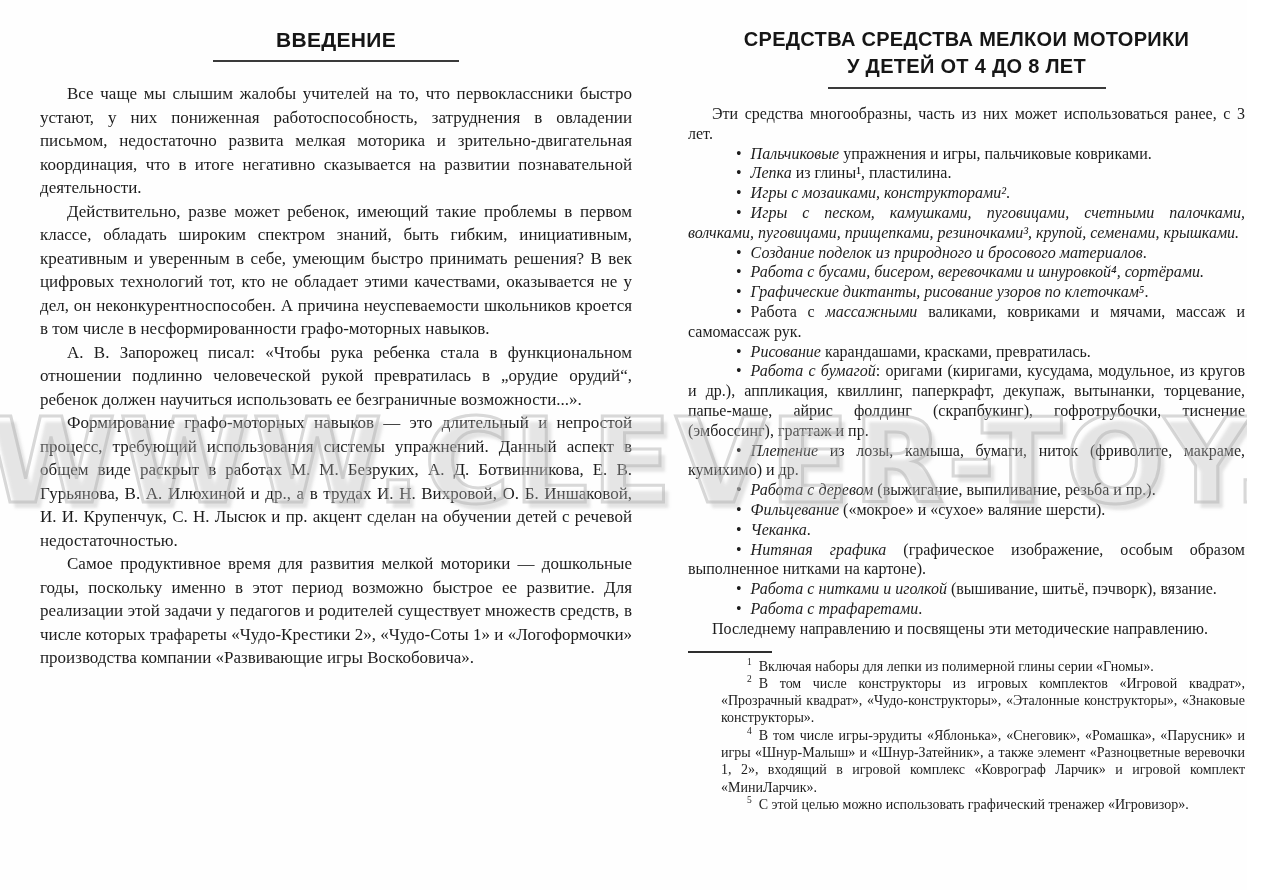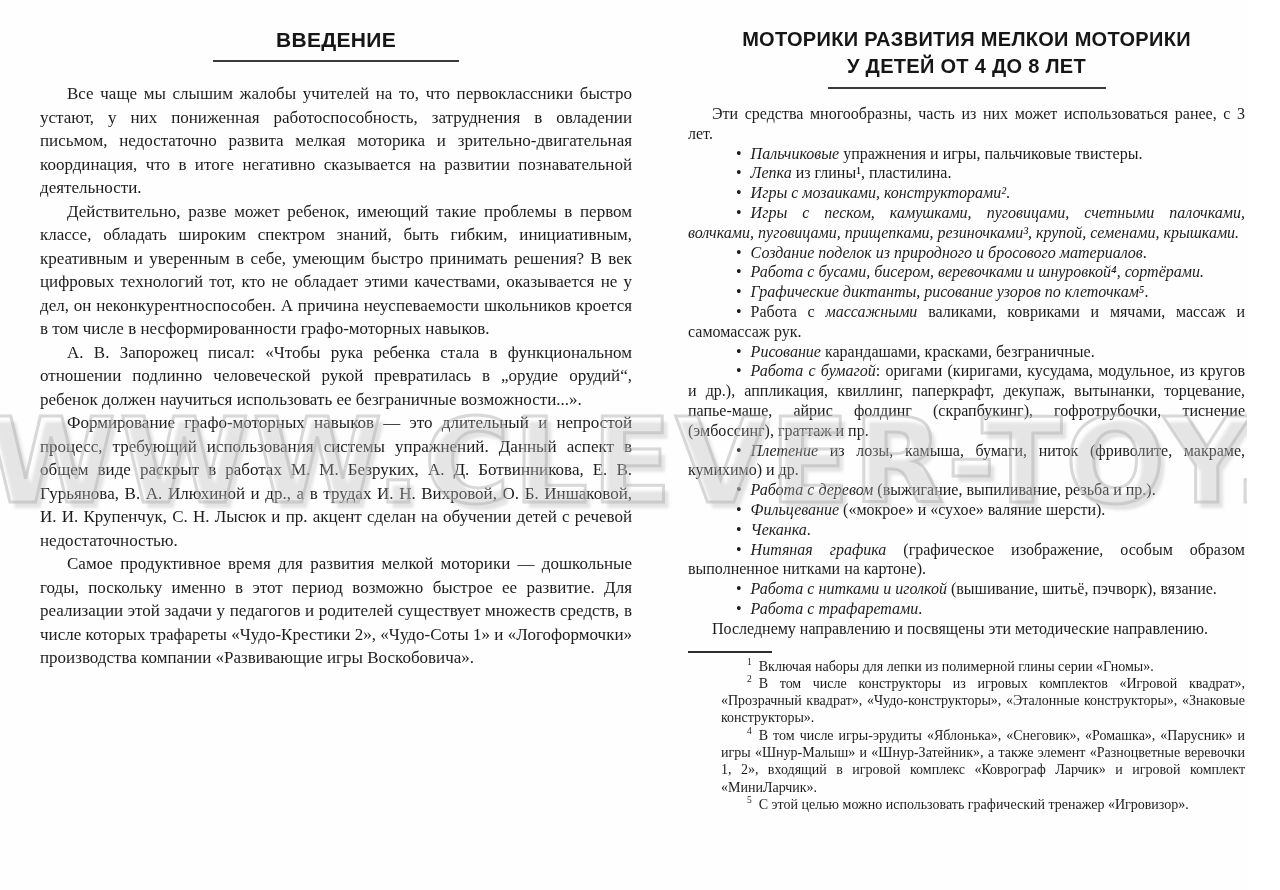--- a/index.html
+++ b/index.html
@@ -100,36 +100,36 @@
         <p class="para">Все чаще мы слышим жалобы учителей на то, что первоклассники быстро устают, у них пониженная работоспособность, затруднения в овладении письмом, недостаточно развита мелкая моторика и зрительно-двигательная координация, что в итоге негативно сказывается на развитии познавательной деятельности.</p>
         <p class="para">Действительно, разве может ребенок, имеющий такие проблемы в первом классе, обладать широким спектром знаний, быть гибким, инициативным, креативным и уверенным в себе, умеющим быстро принимать решения? В век цифровых технологий тот, кто не обладает этими качествами, оказывается не у дел, он неконкурентноспособен. А причина неуспеваемости школьников кроется в том числе в несформированности графо-моторных навыков.</p>
         <p class="para">А. В. Запорожец писал: «Чтобы рука ребенка стала в функциональном отношении подлинно человеческой рукой превратилась в „орудие орудий“, ребенок должен научиться использовать ее безграничные возможности...».</p>
         <p class="para">Формирование графо-моторных навыков — это длительный и непростой процесс, требующий использования системы упражнений. Данный аспект в общем виде раскрыт в работах М. М. Безруких, А. Д. Ботвинникова, Е. В. Гурьянова, В. А. Илюхиной и др., а в трудах И. Н. Вихровой, О. Б. Иншаковой, И. И. Крупенчук, С. Н. Лысюк и пр. акцент сделан на обучении детей с речевой недостаточностью.</p>
         <p class="para">Самое продуктивное время для развития мелкой моторики — дошкольные годы, поскольку именно в этот период возможно быстрое ее развитие. Для реализации этой задачи у педагогов и родителей существует множеств средств, в числе которых трафареты «Чудо-Крестики 2», «Чудо-Соты 1» и «Логоформочки» производства компании «Развивающие игры Воскобовича».</p>
       </div>
   </div>
 
   <div class="page page-right">
     <div class="title">
-      <div>МОТОРИКИ РАЗВИТИЯ МЕЛКОИ МОТОРИКИ</div>
+      <div>СРЕДСТВА СРЕДСТВА МЕЛКОИ МОТОРИКИ</div>
       <div>У ДЕТЕЙ ОТ 4 ДО 8 ЛЕТ</div>
     </div>
     <hr class="title-rule">
     <div class="body-right">
       <p class="intro">Эти средства многообразны, часть из них может использоваться ранее, с 3 лет.</p>
       <div>
-          <p class="bullet"><span class="dot">•</span><em>Пальчиковые</em><span> упражнения и игры, пальчиковые твистеры.</span></p>
+          <p class="bullet"><span class="dot">•</span><em>Пальчиковые</em><span> упражнения и игры, пальчиковые ковриками.</span></p>
           <p class="bullet"><span class="dot">•</span><em>Лепка</em><span> из глины¹, пластилина.</span></p>
           <p class="bullet"><span class="dot">•</span><em>Игры с мозаиками, конструкторами²</em><span>.</span></p>
           <p class="bullet"><span class="dot">•</span><em>Игры с песком, камушками, пуговицами, счетными палочками, волчками, пуговицами, прищепками, резиночками³, крупой, семенами, крышками.</em></p>
           <p class="bullet"><span class="dot">•</span><em>Создание поделок из природного и бросового материалов</em><span>.</span></p>
           <p class="bullet"><span class="dot">•</span><em>Работа с бусами, бисером, веревочками и шнуровкой⁴, сортёрами.</em></p>
           <p class="bullet"><span class="dot">•</span><em>Графические диктанты, рисование узоров по клеточкам⁵</em><span>.</span></p>
           <p class="bullet"><span class="dot">•</span><span>Работа с </span><em>массажными</em><span> валиками, ковриками и мячами, массаж и самомассаж рук.</span></p>
-          <p class="bullet"><span class="dot">•</span><em>Рисование</em><span> карандашами, красками, безграничные.</span></p>
+          <p class="bullet"><span class="dot">•</span><em>Рисование</em><span> карандашами, красками, превратилась.</span></p>
           <p class="bullet"><span class="dot">•</span><em>Работа с бумагой</em><span>: оригами (киригами, кусудама, модульное, из кругов и др.), аппликация, квиллинг, паперкрафт, декупаж, вытынанки, торцевание, папье-маше, айрис фолдинг (скрапбукинг), гофротрубочки, тиснение (эмбоссинг), граттаж и пр.</span></p>
           <p class="bullet"><span class="dot">•</span><em>Плетение</em><span> из лозы, камыша, бумаги, ниток (фриволите, макраме, кумихимо) и др.</span></p>
           <p class="bullet"><span class="dot">•</span><em>Работа с деревом</em><span> (выжигание, выпиливание, резьба и пр.).</span></p>
           <p class="bullet"><span class="dot">•</span><em>Фильцевание</em><span> («мокрое» и «сухое» валяние шерсти).</span></p>
           <p class="bullet"><span class="dot">•</span><em>Чеканка</em><span>.</span></p>
           <p class="bullet"><span class="dot">•</span><em>Нитяная графика</em><span> (графическое изображение, особым образом выполненное нитками на картоне).</span></p>
           <p class="bullet"><span class="dot">•</span><em>Работа с нитками и иголкой</em><span> (вышивание, шитьё, пэчворк), вязание.</span></p>
           <p class="bullet"><span class="dot">•</span><em>Работа с трафаретами</em><span>.</span></p>
         </div>
       <p class="closing">Последнему направлению и посвящены эти методические направлению.</p>

